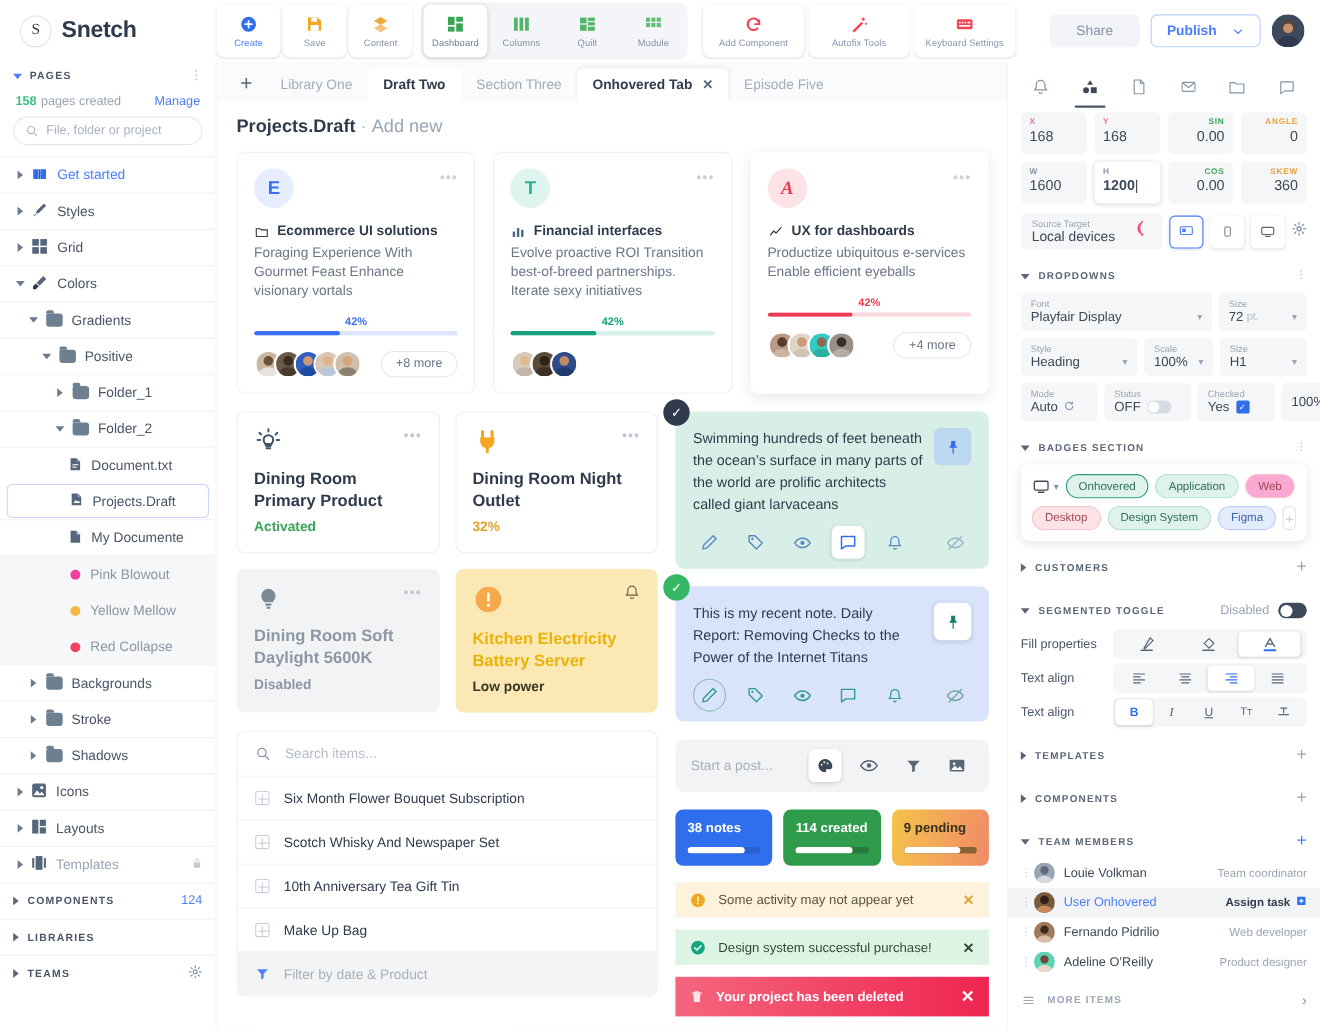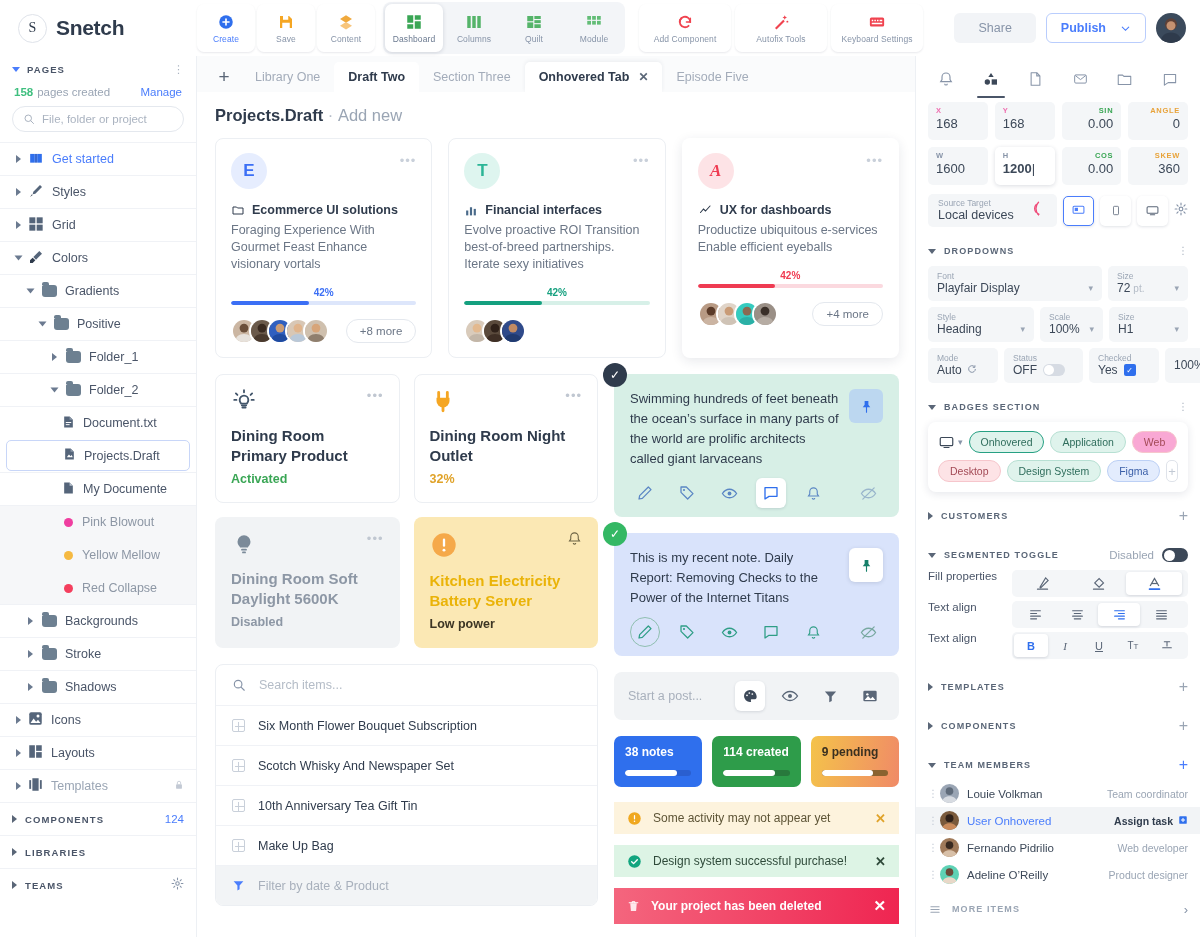--- a/index.html
+++ b/index.html
@@ -93,21 +93,21 @@
   .page-title { font-size:16.5px; font-weight:700; color:#2f3b4c; margin-bottom:13px; }
   .page-title .sep { color:#b6bdc9; font-weight:400; }
   .page-title .add { color:#9aa5b4; font-weight:400; cursor:pointer; }
 
   .grid3 { display:flex; gap:16px; }
   .pcard { flex:1 1 0; background:#fff; border:1px solid #eceff3; border-radius:8px; padding:14px 15px 13px; position:relative; }
   .pcard.raised { box-shadow:0 3px 12px rgba(25,40,70,.10); border-color:transparent; }
   .pc-top { display:flex; align-items:flex-start; }
   .pc-badge { width:36px;height:36px;border-radius:50%;display:flex;align-items:center;justify-content:center;font-size:17px;font-weight:700; }
   .pc-dots { margin-left:auto; color:#c9d0da; font-size:13px; letter-spacing:1px; cursor:pointer;}
-  .pc-title { display:flex; align-items:center; gap:7px; margin-top:14px; font-size:12.5px; font-weight:700; color:#2f3b4c; }
+  .pc-title { display:flex; align-items:flex-end; gap:7px; margin-top:14px; font-size:12.5px; font-weight:700; color:#2f3b4c; }
   .pc-desc { margin-top:5px; font-size:12.5px; color:#6b7686; line-height:17px; }
   .pc-prog-wrap { margin-top:14px; }
   .pc-pct { font-size:10px; font-weight:700; text-align:center; margin-bottom:3px; }
   .pc-track { height:4px; border-radius:2px; position:relative; overflow:hidden; }
   .pc-fill { position:absolute; left:0; top:0; bottom:0; border-radius:2px; }
   .pc-foot { display:flex; align-items:center; margin-top:13px; }
   .stack { display:flex; }
   .stack .av { width:26px;height:26px;border-radius:50%;border:2px solid #fff;margin-left:-8px; overflow:hidden;}
   .stack .av:first-child { margin-left:0; }
   .more-pill { margin-left:auto; border:1px solid #e4e8ee; border-radius:13px; padding:5px 13px; font-size:11.5px; color:#6b7686; cursor:pointer; }
@@ -198,21 +198,21 @@
   .dfld-v { font-size:12px; color:#3c4858; display:flex; align-items:center; }
   .chev { margin-left:auto; color:#9aa5b4; font-size:9px; }
   .unit { color:#b4bcc7; font-size:10px; margin-left:3px; }
 
   .badges-card { margin:0 12px; background:#fff; border-radius:8px; box-shadow:0 2px 9px rgba(25,40,70,.11); padding:9px 10px 10px; }
   .brow { display:flex; align-items:center; gap:6px; margin-bottom:7px; }
   .brow:last-child { margin-bottom:0; }
   .chip { border-radius:13px; padding:4px 11px; font-size:10.5px; cursor:pointer; border:1px solid transparent; white-space:nowrap;}
   .chip.plus { width:22px;height:22px;padding:0;border:1px solid #dfe3ea;border-radius:5px;display:flex;align-items:center;justify-content:center;color:#c2c9d4;font-size:13px;}
 
-  .prow { display:flex; align-items:flex-start; padding:0 12px; height:31px; }
+  .prow { display:flex; align-items:center; padding:0 12px; height:31px; }
   .prow-l { font-size:11.5px; color:#4a5568; flex:1 1 auto; }
   .pgroup { background:#f4f6f8; border-radius:5px; display:flex; padding:2px; gap:0; }
   .pbtn { width:36px;height:23px;border-radius:4px;display:flex;align-items:center;justify-content:center;cursor:pointer; }
   .pbtn.on { background:#fff; box-shadow:0 1px 3px rgba(25,40,70,.15); }
   .pbtn.onblue { background:#fff; box-shadow:0 1px 3px rgba(25,40,70,.15); }
 
   .member { display:flex; align-items:center; gap:8px; height:27px; padding:0 12px; cursor:pointer; }
   .member.sel { background:#f2f4f6; }
   .m-grip { color:#c2c9d4; font-size:10px; line-height:4px; width:4px; }
   .m-av { width:19px;height:19px;border-radius:50%;overflow:hidden;flex:0 0 19px; }

